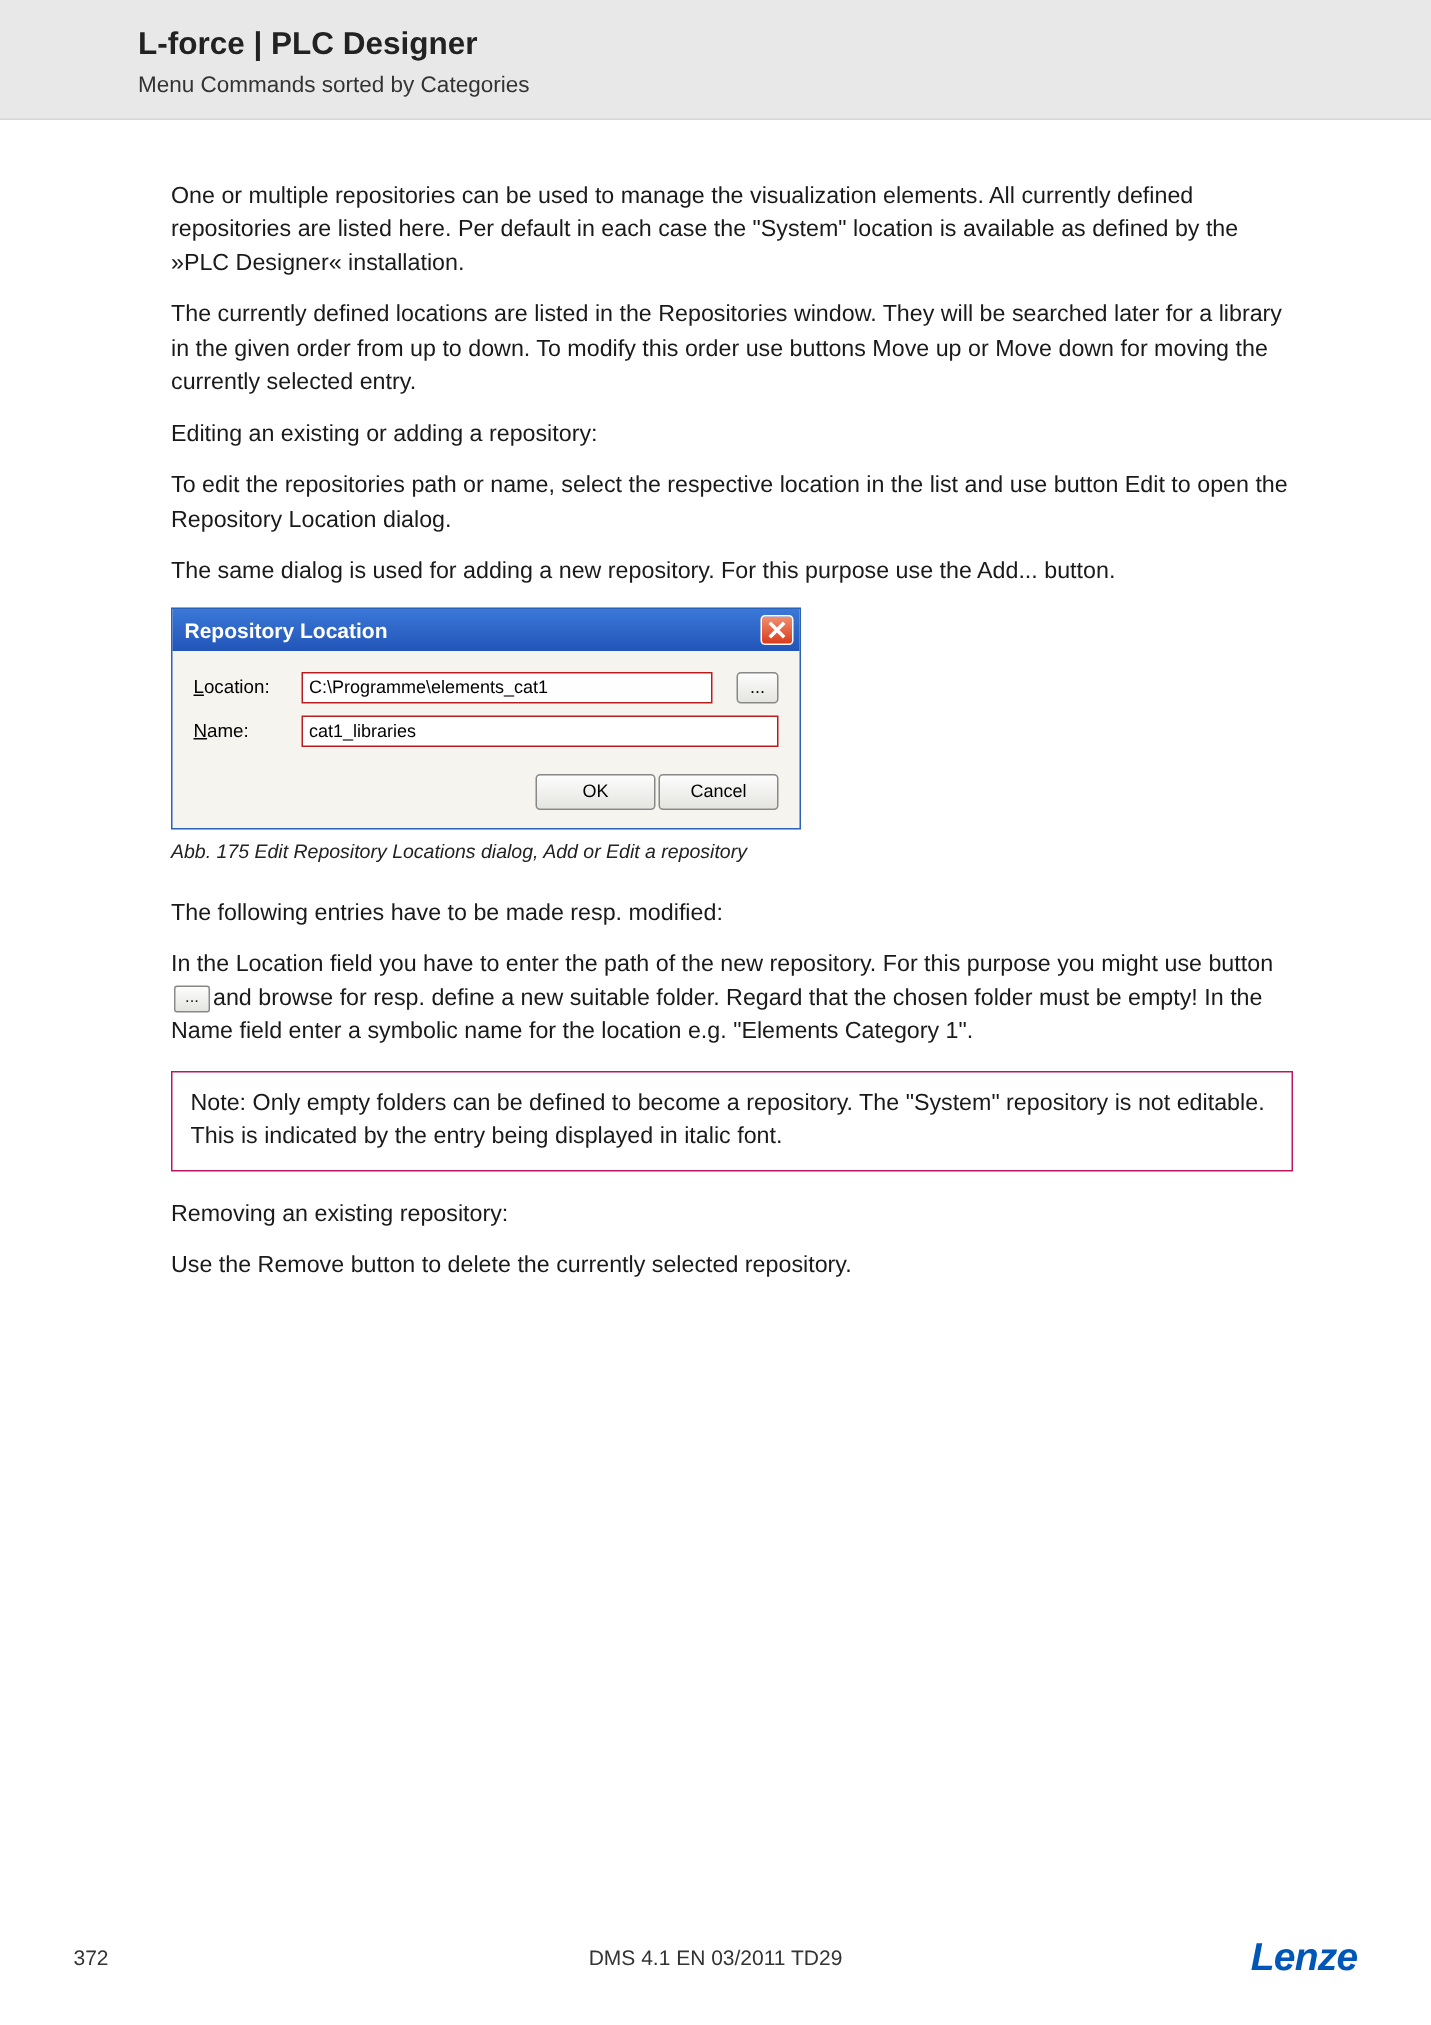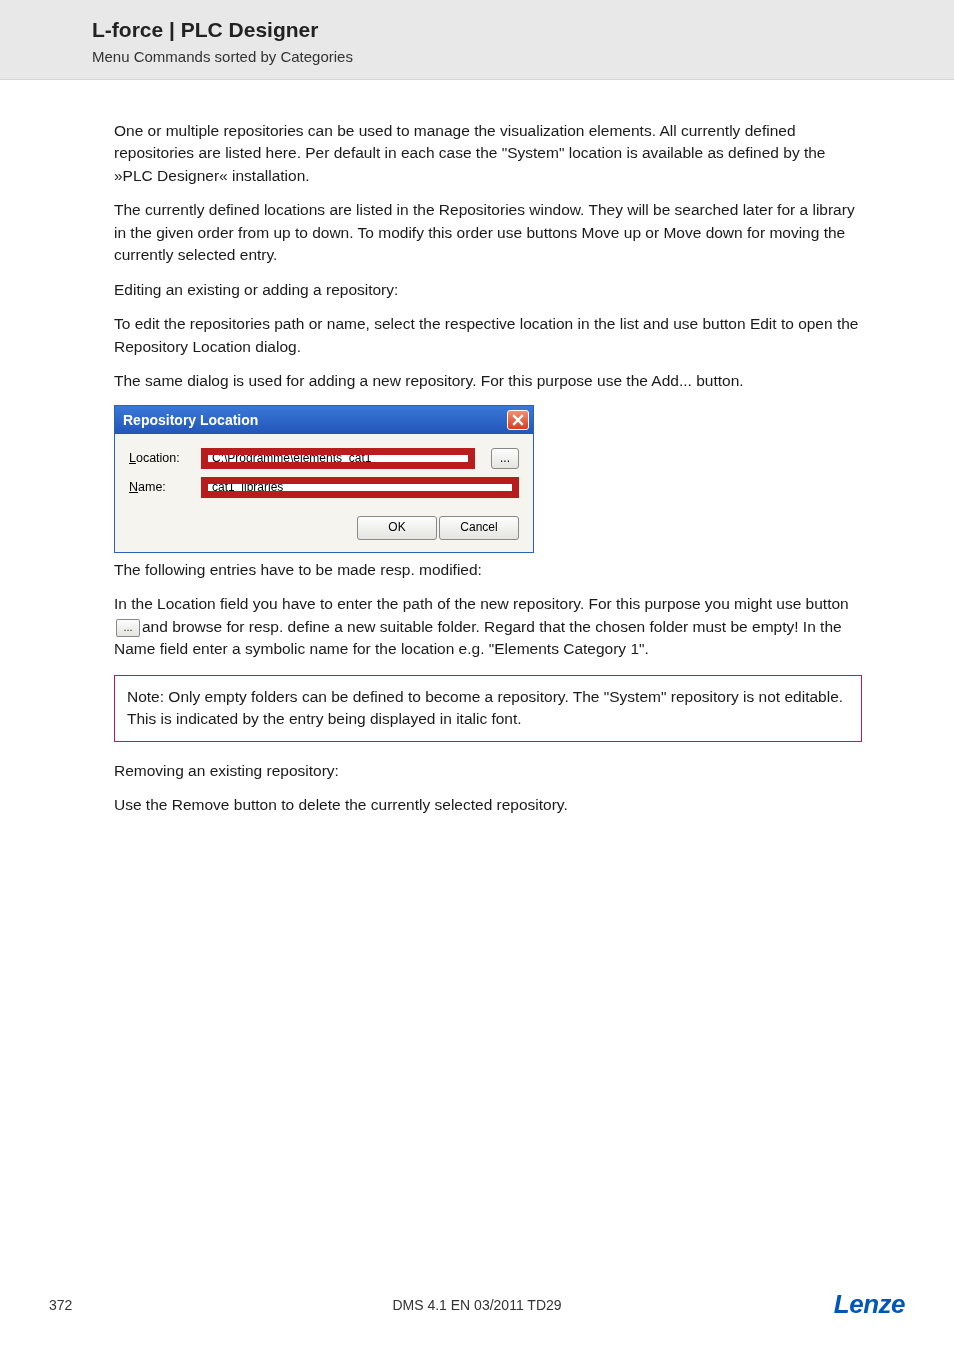--- a/index.html
+++ b/index.html
@@ -74,21 +74,21 @@
     margin-bottom: 8px;
     gap: 10px;
   }
   .form-label {
     width: 62px;
     font-size: 12.5px;
   }
   .form-label .ul { text-decoration: underline; }
   .form-input {
     flex: 1;
-    border: 7px solid #b91c1c;
+    border: 1px solid #b91c1c;
     background: #fff;
     height: 21px;
     padding: 0 4px;
     font-size: 12px;
     font-family: Tahoma, Arial, sans-serif;
   }
   .browse-btn {
     width: 28px; height: 21px;
     border: 1px solid #888;
     background: linear-gradient(#fdfdfd, #e4e4e0);
@@ -204,20 +204,21 @@
         <span class="form-label"><span class="ul">N</span><span>ame:</span></span>
         <input class="form-input" value="cat1_libraries" style="">
       </div>
       <div class="dialog-buttons">
         <span class="dlg-btn">OK</span>
         <span class="dlg-btn">Cancel</span>
       </div>
     </div>
   </div>
 
+  <div class="caption">Abb. 175     Edit Repository Locations dialog, Add or Edit a repository</div>
 
   <p class="para">The following entries have to be made resp. modified:</p>
 
   <p class="para">
     <span>In the </span><span class="bold">Location</span><span> field you have to enter the path of the new repository. For this purpose you might use button </span><span class="inline-browse">...</span><span>and browse for resp. define a new suitable folder. Regard that the chosen folder must be empty! In the </span><span class="bold">Name</span><span> field enter a symbolic name for the location e.g. "Elements Category 1".</span>
   </p>
 
   <div class="note-box">
     <span class="bold">Note:</span><span> Only empty folders can be defined to become a repository. The "System" repository is not editable. This is indicated by the entry being displayed in italic font.</span>
   </div>

